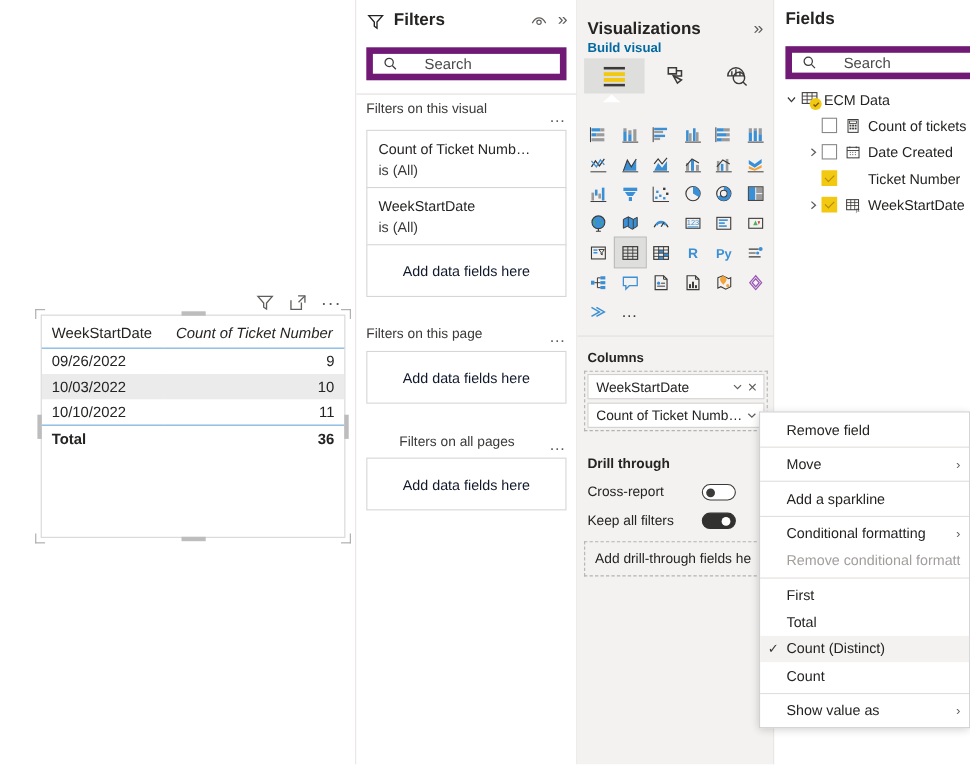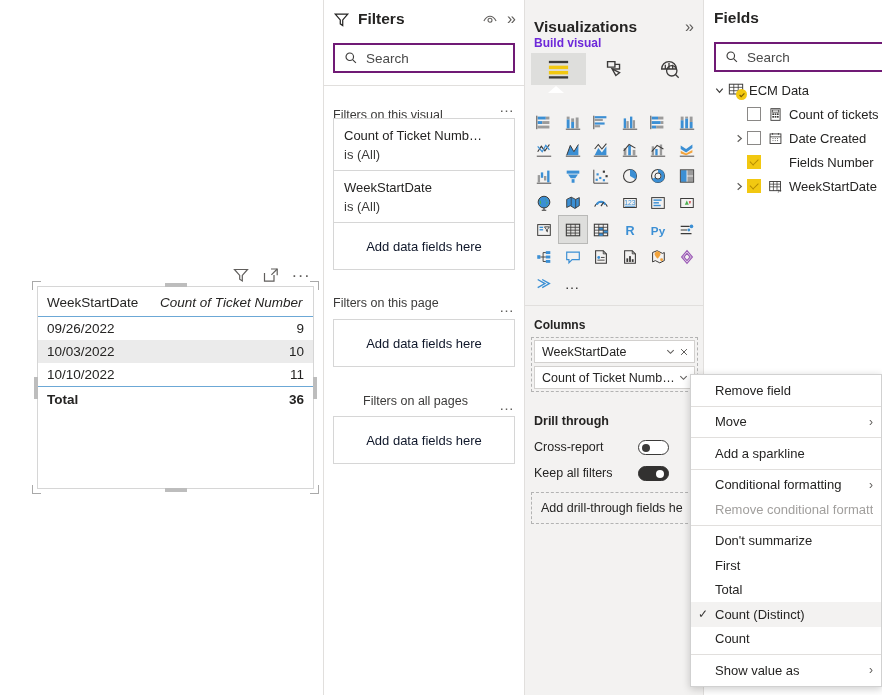--- a/index.html
+++ b/index.html
@@ -67,22 +67,22 @@
   
   .pane { position: absolute; top: 0; height: 695px; background: #ffffff; }
   .pane-sep { position: absolute; top: 0; width: 1px; height: 695px; background: #e1dfdd; }
 
   .pane-title {
     font-size: 15.5px; font-weight: bold; color: #252423;
   }
   .dbl-chev { color: #605e5c; font-size: 16px; cursor: pointer; user-select: none; }
 
   .search-box {
-    display: flex; align-items: center; gap: 8px;
-    border: 2px solid #701a75; background: #fff; height: 30px; padding: 0 9px;
+    display: flex; align-items: center; gap: 24px;
+    border: 6px solid #701a75; background: #fff; height: 30px; padding: 0 9px;
   }
   .search-box .ph { font-size: 13.5px; color: #4a4a4a; }
 
   
   #filters-pane { left: 324px; width: 200px; }
   #filters-header {
     position: absolute; left: 9px; top: 6px; right: 8px; height: 26px;
     display: flex; align-items: center; gap: 8px;
   }
   #filters-header .spacer { flex: 1; }
@@ -111,21 +111,21 @@
   }
 
   
   #viz-pane { left: 525px; width: 178px; background: #f3f2f1; }
   #viz-header {
     position: absolute; left: 9px; top: 6px; right: 8px; height: 24px;
     display: flex; align-items: center;
   }
   #viz-header .spacer { flex: 1; }
   .viz-sub {
-    position: absolute; left: 9px; font-size: 12px; font-weight: bold; color: #6d28d9;
+    position: absolute; left: 9px; font-size: 12px; font-weight: bold; color: #0369a1;
   }
   #viz-tabs {
     position: absolute; left: 9px; top: 55px; width: 165px; height: 34px;
     display: flex; align-items: center; gap: 0;
   }
   .viz-tab {
     width: 55px; height: 32px; display: flex; align-items: center; justify-content: center;
     cursor: pointer;
   }
   .viz-tab.active { background: #dededc; }
@@ -311,21 +311,21 @@
         <svg viewBox="0 0 16 16" width="14" height="14" fill="none" stroke="#3b3a39" stroke-width="1.3">
           <circle cx="6.6" cy="6.6" r="4.3"></circle>
             <path d="M9.8 9.8 L13.6 13.6"></path>
         </svg>
       </span>
       <span class="ph">Search</span>
     </div>
 
     <div class="filters-rule" style="top:85px;"></div>
 
-    <div class="f-section-title" style="left:9px; top:108px;">Filters on this visual</div>
+    <div class="f-section-title" style="left:9px; top:92px;">Filters on this visual</div>
     <div class="f-section-dots" style="left:175px; top:103px;">…</div>
     <div class="filter-card" style="top:118px;">
       <div>Count of Ticket Numb…</div>
       <div class="line2">is (All)</div>
     </div>
     <div class="filter-card" style="top:170px;">
       <div>WeekStartDate</div>
       <div class="line2">is (All)</div>
     </div>
     <div class="filter-drop" style="top:222px;">
@@ -809,21 +809,21 @@
               <path d="M5.5 9 H6.5 M8.2 9 H9.2 M11 9 H12 M5.5 11.5 H6.5 M8.2 11.5 H9.2 M11 11.5 H12" stroke="#3b3a39" stroke-width="1"></path>
             </svg>
         </span>
         <span class="tw-label">Date Created</span>
       </div>
 
       <div class="tree-row" style="padding-left:20px;">
         <span class="tw-chev"></span>
         <span class="cb checked"></span>
         <span class="tw-icon"></span>
-        <span class="tw-label">Fields Number</span>
+        <span class="tw-label">Ticket Number</span>
       </div>
 
       <div class="tree-row" style="padding-left:20px;">
         <span class="tw-chev">
           <svg viewBox="0 0 12 12" width="11" height="11" fill="none" stroke="#605e5c" stroke-width="1.3">
               <path d="M4 2.5 L8 6 L4 9.5"></path>
             </svg>
         </span>
         <span class="cb checked"></span>
         <span class="tw-icon">
@@ -865,24 +865,20 @@
       <span class="ctx-label">Conditional formatting</span>
       <span class="ctx-sub">›</span>
     </div>
 
     <div class="ctx-item disabled">
       <span class="ctx-check"></span>
       <span class="ctx-label">Remove conditional formatting</span>
     </div>
     <div class="ctx-sep"></div>
 
-    <div class="ctx-item">
-      <span class="ctx-check"></span>
-      <span class="ctx-label">Don't summarize</span>
-    </div>
 
     <div class="ctx-item">
       <span class="ctx-check"></span>
       <span class="ctx-label">First</span>
     </div>
 
     <div class="ctx-item">
       <span class="ctx-check"></span>
       <span class="ctx-label">Total</span>
     </div>

